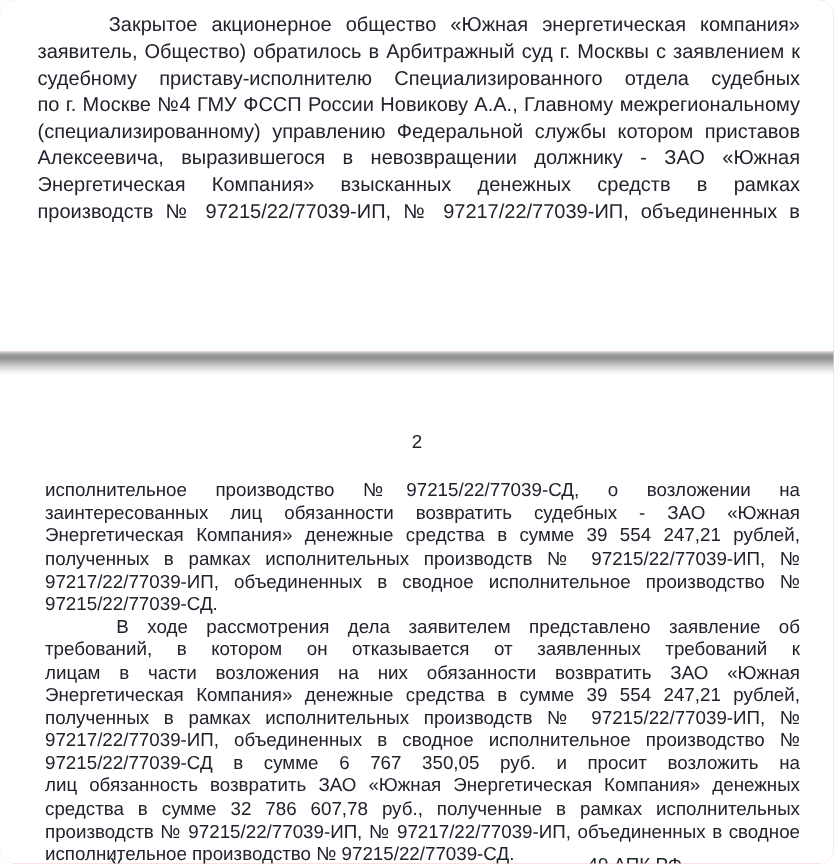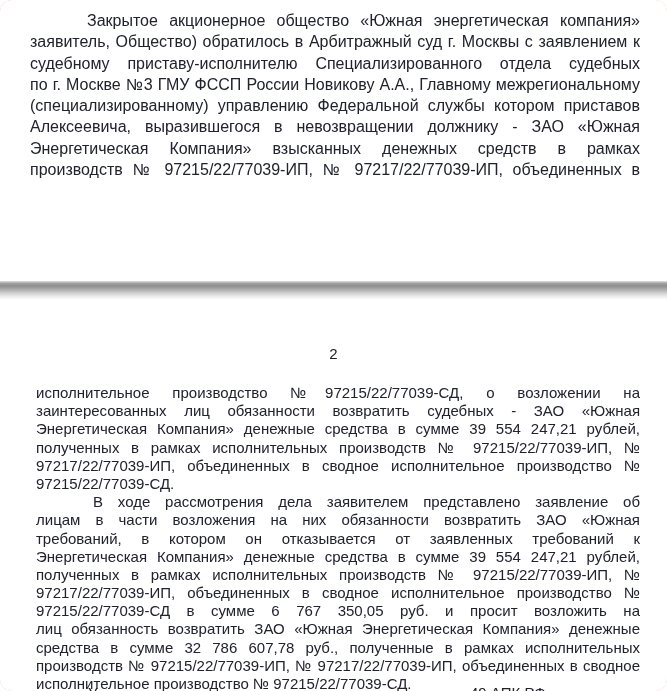--- a/index.html
+++ b/index.html
@@ -72,47 +72,47 @@
 </head>
 <body>
 
 <div class="stage">
 
   <section class="page page-1">
     <div class="textblock tb1" id="p1lines">
         <div class="line indent">Закрытое акционерное общество «Южная энергетическая компания» (далее –</div>
         <div class="line">заявитель, Общество) обратилось в Арбитражный суд г. Москвы с заявлением к</div>
         <div class="line">судебному приставу-исполнителю Специализированного отдела судебных приставов</div>
-        <div class="line">по г. Москве №3 ГМУ ФССП России Новикову А.А., Главному межрегиональному</div>
+        <div class="line">по г. Москве №4 ГМУ ФССП России Новикову А.А., Главному межрегиональному</div>
         <div class="line">(специализированному) управлению Федеральной службы котором приставов (далее –</div>
         <div class="line">Алексеевича, выразившегося в невозвращении должнику - ЗАО «Южная</div>
         <div class="line">Энергетическая Компания» взысканных денежных средств в рамках исполнительных</div>
         <div class="line">производств № 97215/22/77039-ИП, № 97217/22/77039-ИП, объединенных в сводное</div>
       </div>
   </section>
 
   <div class="page-gap"></div>
 
   <section class="page page-2">
     <div class="pagenum">2</div>
     <div class="textblock tb2" id="p2lines">
         <div class="line">исполнительное производство №97215/22/77039-СД, о возложении на</div>
         <div class="line">заинтересованных лиц обязанности возвратить судебных - ЗАО «Южная</div>
         <div class="line">Энергетическая Компания» денежные средства в сумме 39 554 247,21 рублей,</div>
         <div class="line">полученных в рамках исполнительных производств № 97215/22/77039-ИП, №</div>
         <div class="line">97217/22/77039-ИП, объединенных в сводное исполнительное производство №</div>
         <div class="line last">97215/22/77039-СД.</div>
         <div class="line indent">В ходе рассмотрения дела заявителем представлено заявление об уточнении</div>
+        <div class="line">требований, в котором он отказывается от заявленных требований к заинтересованным</div>
         <div class="line">лицам в части возложения на них обязанности возвратить ЗАО «Южная</div>
-        <div class="line">требований, в котором он отказывается от заявленных требований к заинтересованным</div>
         <div class="line">Энергетическая Компания» денежные средства в сумме 39 554 247,21 рублей,</div>
         <div class="line">полученных в рамках исполнительных производств № 97215/22/77039-ИП, №</div>
         <div class="line">97217/22/77039-ИП, объединенных в сводное исполнительное производство №</div>
         <div class="line">97215/22/77039-СД в сумме 6 767 350,05 руб. и просит возложить на заинтересованных</div>
-        <div class="line">лиц обязанность возвратить ЗАО «Южная Энергетическая Компания» денежные</div>
+        <div class="line">лиц обязанность возвратить ЗАО «Южная Энергетическая Компания» денежных</div>
         <div class="line">средства в сумме 32 786 607,78 руб., полученные в рамках исполнительных</div>
         <div class="line">производств № 97215/22/77039-ИП, № 97217/22/77039-ИП, объединенных в сводное</div>
         <div class="line last">исполнительное производство № 97215/22/77039-СД.</div>
       </div>
     <div class="clipline">
       <span class="seg seg1">У</span>
       <span class="seg seg2">49 АПК РФ</span>
     </div>
   </section>
 

